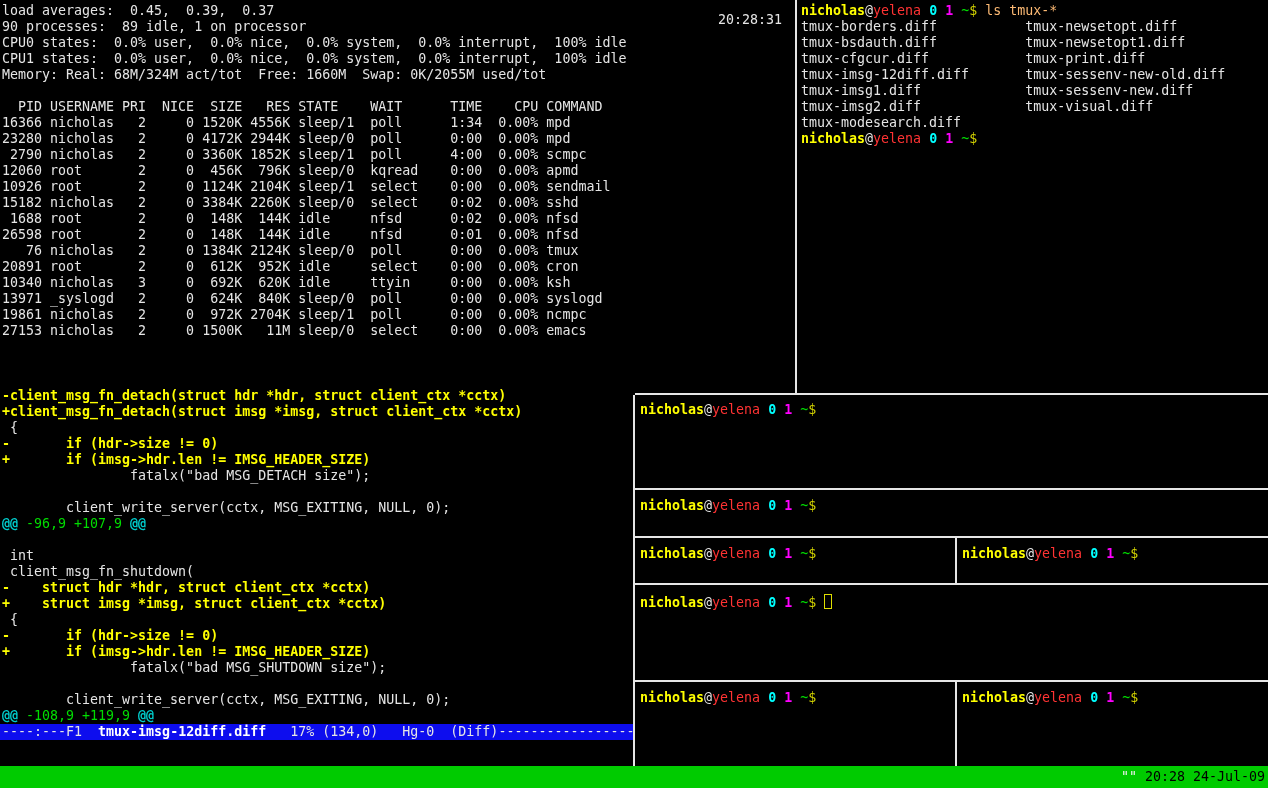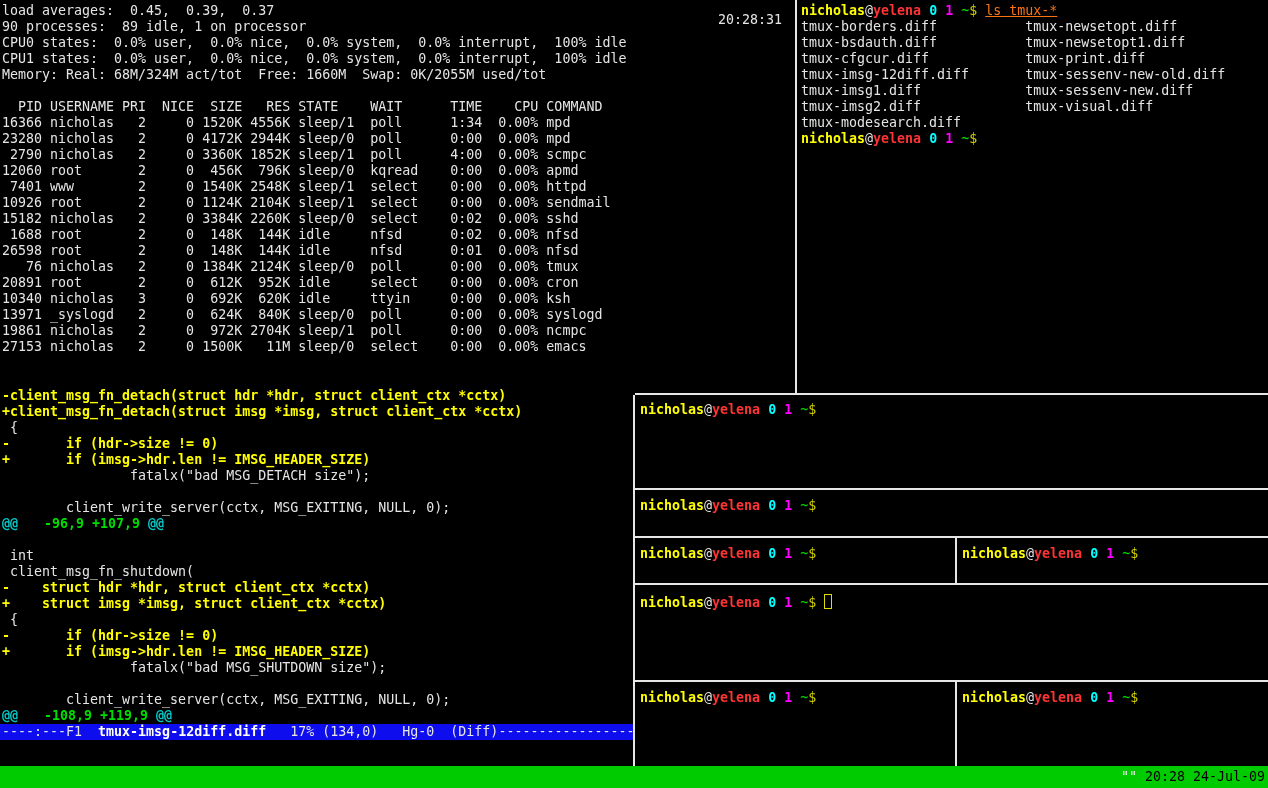--- a/index.html
+++ b/index.html
@@ -5,31 +5,31 @@
   html,body{margin:0;padding:0;background:#000;}
   body{position:relative;width:1268px;height:788px;overflow:hidden;
        font-family:"DejaVu Sans Mono","Liberation Mono",monospace;
        font-size:13.3px;line-height:16px;color:#e5e5e5;}
   pre{margin:0;white-space:pre;font-family:inherit;}
   .pane{position:absolute;overflow:hidden;background:#000;}
   .vb,.hb{position:absolute;background:#e6e6e6;}
   
   .p-user{color:#ffff00;font-weight:bold;}
   .p-at{color:#e5e5e5;}
-  .p-host{color:#ff3333;font-weight:bold;}
+  .p-host{color:#ff3333;font-weight:normal;}
   .p-n0{color:#00ffff;font-weight:bold;}
   .p-n1{color:#ff00ff;font-weight:bold;}
   .p-tilde{color:#00dd00;}
   .p-dollar{color:#cfcf00;}
-  .cmd{color:#f97316;text-decoration:underline;}
+  .cmd{color:#fdba74;}
   
   .d-rm,.d-add{color:#ffff00;font-weight:bold;}
   .d-ctx{color:#e5e5e5;}
   .hunk-at{color:#00cdcd;font-weight:bold;}
-  .hunk-num{color:#00dd00;font-weight:bold;padding-left:18px;}
+  .hunk-num{color:#00dd00;font-weight:normal;}
   .modeline{background:#0d0dee;color:#e5e5e5;height:16px;white-space:pre;
             margin-left:-2px;padding-left:2px;width:633px;overflow:hidden;}
   .ml-file{font-weight:bold;color:#ffffff;}
   
   .cursor{display:inline-block;width:6px;height:13px;border:1px solid #dede00;
           vertical-align:-2px;}
   
   .statusbar{position:absolute;left:0;top:766px;width:1268px;height:22px;
              background:#00cb00;color:#000;line-height:22px;white-space:pre;
              overflow:hidden;padding-left:2px;box-sizing:border-box;}
@@ -46,21 +46,20 @@
   <pre>90 processes:  89 idle, 1 on processor</pre>
   <pre>CPU0 states:  0.0% user,  0.0% nice,  0.0% system,  0.0% interrupt,  100% idle</pre>
   <pre>CPU1 states:  0.0% user,  0.0% nice,  0.0% system,  0.0% interrupt,  100% idle</pre>
   <pre>Memory: Real: 68M/324M act/tot  Free: 1660M  Swap: 0K/2055M used/tot</pre>
   <pre> </pre>
   <pre>  PID USERNAME PRI  NICE  SIZE   RES STATE    WAIT      TIME    CPU COMMAND</pre>
   <pre class="trow">16366 nicholas   2     0 1520K 4556K sleep/1  poll      1:34  0.00% mpd</pre>
   <pre class="trow">23280 nicholas   2     0 4172K 2944K sleep/0  poll      0:00  0.00% mpd</pre>
   <pre class="trow"> 2790 nicholas   2     0 3360K 1852K sleep/1  poll      4:00  0.00% scmpc</pre>
   <pre class="trow">12060 root       2     0  456K  796K sleep/0  kqread    0:00  0.00% apmd</pre>
-  <pre class="trow"> 7401 www        2     0 1540K 2548K sleep/1  select    0:00  0.00% httpd</pre>
   <pre class="trow">10926 root       2     0 1124K 2104K sleep/1  select    0:00  0.00% sendmail</pre>
   <pre class="trow">15182 nicholas   2     0 3384K 2260K sleep/0  select    0:02  0.00% sshd</pre>
   <pre class="trow"> 1688 root       2     0  148K  144K idle     nfsd      0:02  0.00% nfsd</pre>
   <pre class="trow">26598 root       2     0  148K  144K idle     nfsd      0:01  0.00% nfsd</pre>
   <pre class="trow">   76 nicholas   2     0 1384K 2124K sleep/0  poll      0:00  0.00% tmux</pre>
   <pre class="trow">20891 root       2     0  612K  952K idle     select    0:00  0.00% cron</pre>
   <pre class="trow">10340 nicholas   3     0  692K  620K idle     ttyin     0:00  0.00% ksh</pre>
   <pre class="trow">13971 _syslogd   2     0  624K  840K sleep/0  poll      0:00  0.00% syslogd</pre>
   <pre class="trow">19861 nicholas   2     0  972K 2704K sleep/1  poll      0:00  0.00% ncmpc</pre>
   <pre class="trow">27153 nicholas   2     0 1500K   11M sleep/0  select    0:00  0.00% emacs</pre>

